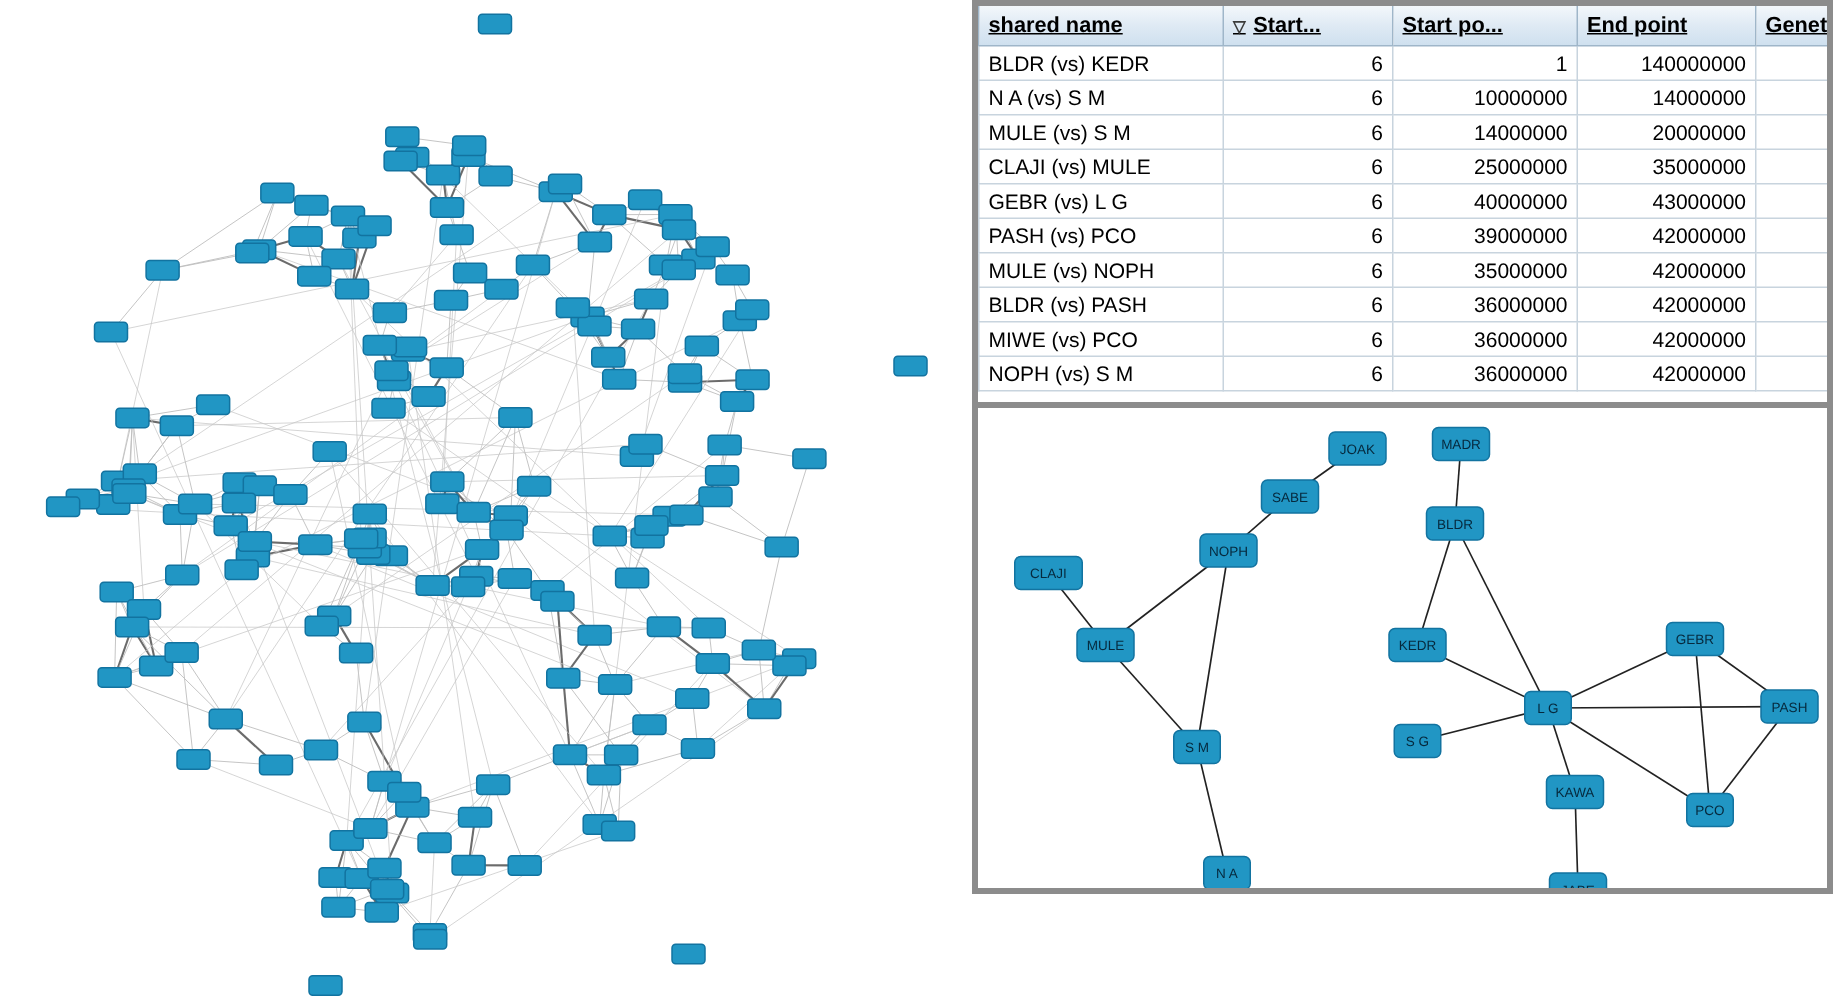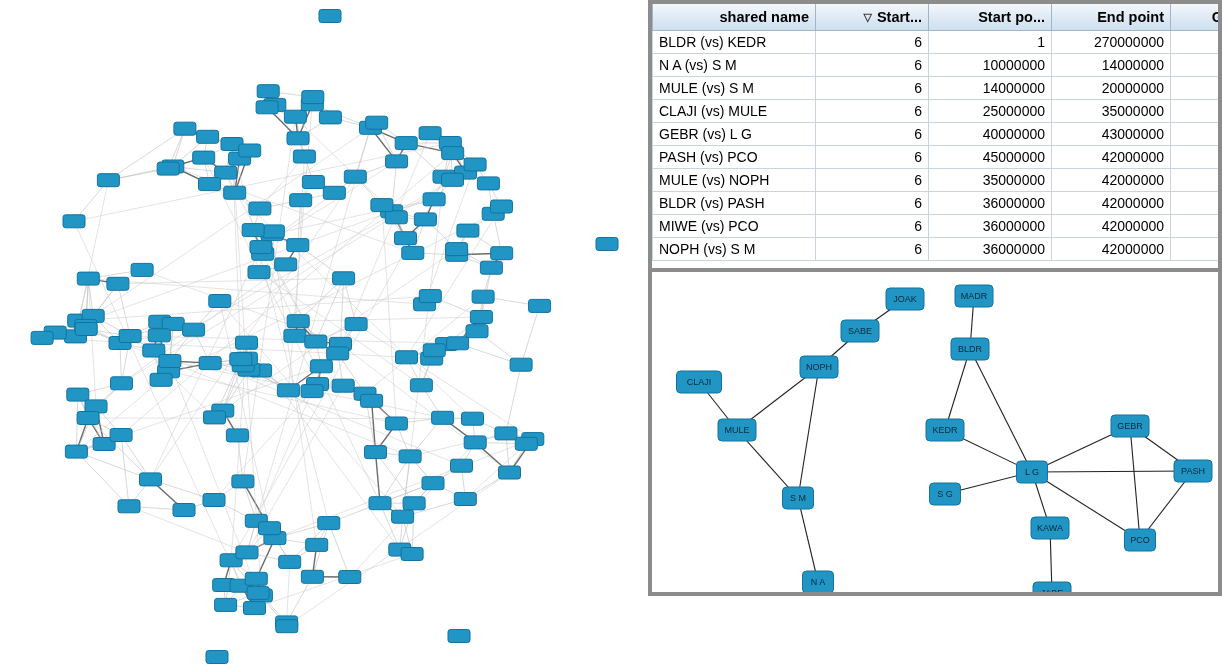--- a/index.html
+++ b/index.html
@@ -88,21 +88,22 @@
   .filter-glyph {
     display: inline-block;
     margin-right: 5px;
     color: #3a3a3a;
     font-size: 11px;
     vertical-align: 1px;
   }
   .header-inner {
     display: flex;
     align-items: center;
-    justify-content: flex-end;
+    justify-content: flex-start;
+    text-decoration: underline;
   }
 
   
   #small-network {
     position: absolute;
     left: 0;
     top: 268px;
     width: 574px;
     height: 328px;
     background: #ffffff;
@@ -1176,21 +1177,21 @@
                 <span>Genetic...</span>
               </div>
             </th>
           </tr>
         </thead>
         <tbody id="table-body">
             <tr>
               <td class="t-left">BLDR (vs) KEDR</td>
               <td class="t-right">6</td>
               <td class="t-right">1</td>
-              <td class="t-right">270000000</td>
+              <td class="t-right">140000000</td>
               <td class="t-right">192.0</td>
             </tr>
             <tr>
               <td class="t-left">N A (vs) S M</td>
               <td class="t-right">6</td>
               <td class="t-right">10000000</td>
               <td class="t-right">14000000</td>
               <td class="t-right">6.6</td>
             </tr>
             <tr>
@@ -1210,21 +1211,21 @@
             <tr>
               <td class="t-left">GEBR (vs) L G</td>
               <td class="t-right">6</td>
               <td class="t-right">40000000</td>
               <td class="t-right">43000000</td>
               <td class="t-right">16.9</td>
             </tr>
             <tr>
               <td class="t-left">PASH (vs) PCO</td>
               <td class="t-right">6</td>
-              <td class="t-right">45000000</td>
+              <td class="t-right">39000000</td>
               <td class="t-right">42000000</td>
               <td class="t-right">11.4</td>
             </tr>
             <tr>
               <td class="t-left">MULE (vs) NOPH</td>
               <td class="t-right">6</td>
               <td class="t-right">35000000</td>
               <td class="t-right">42000000</td>
               <td class="t-right">10.5</td>
             </tr>

